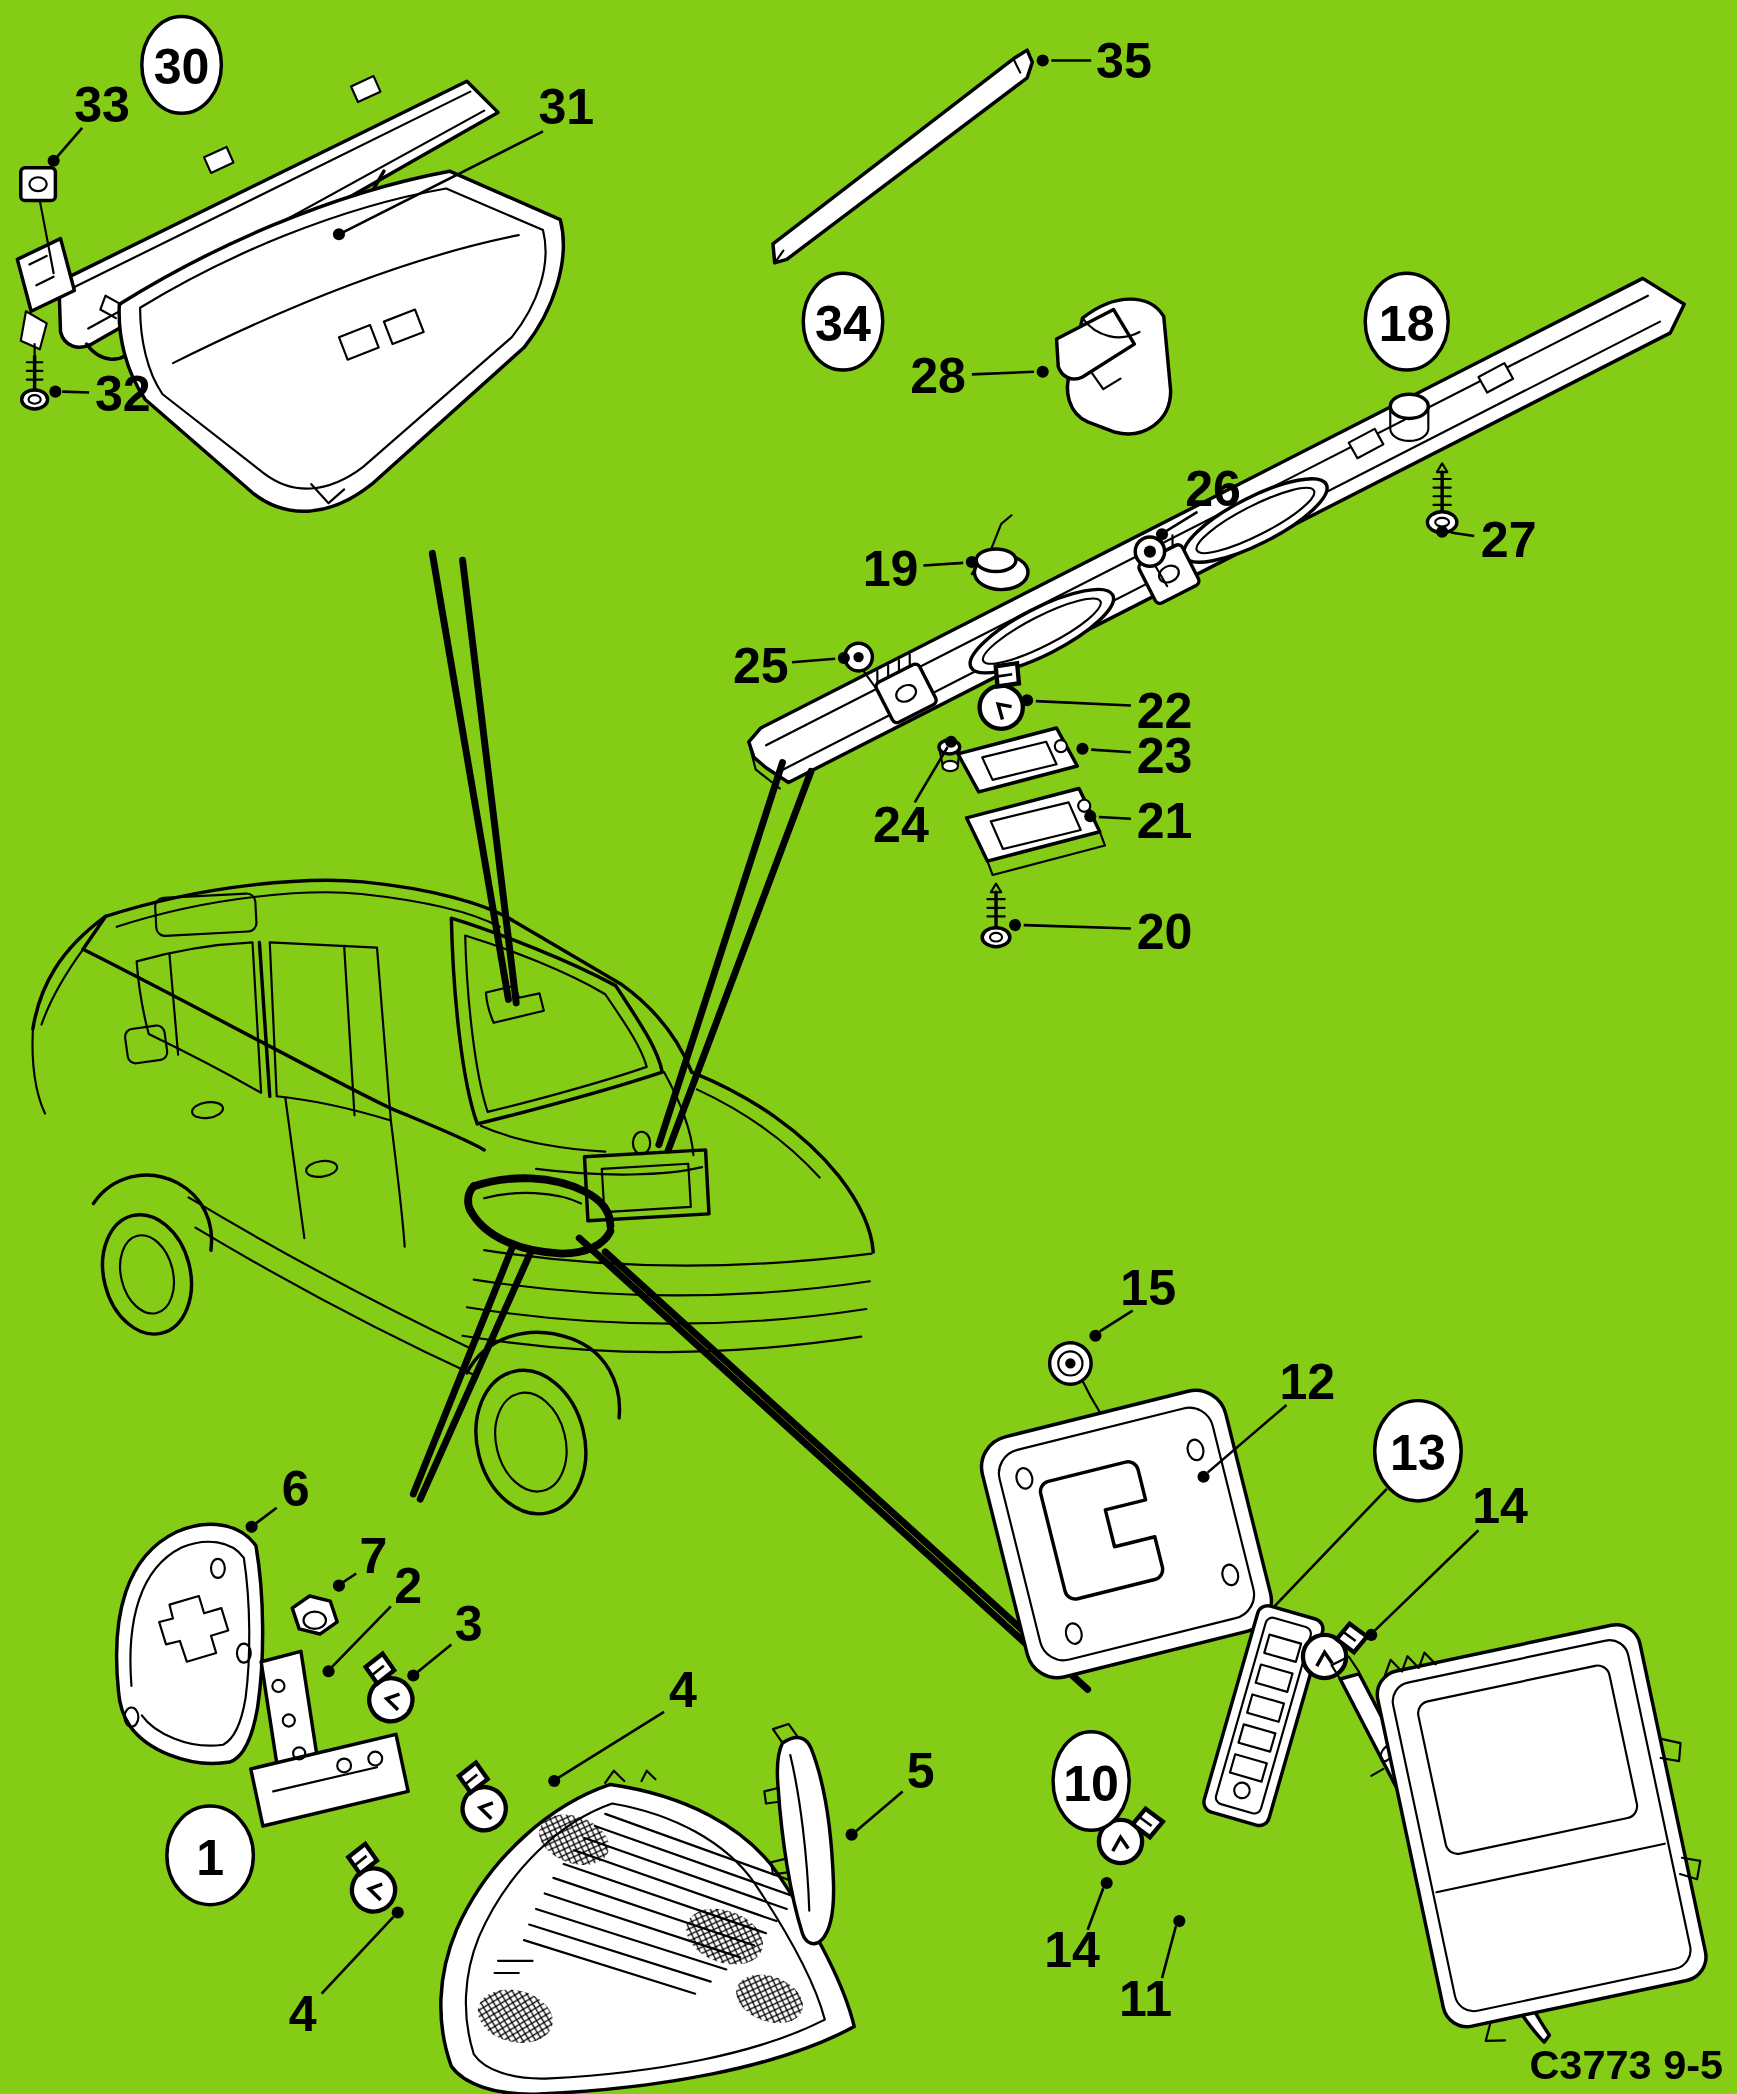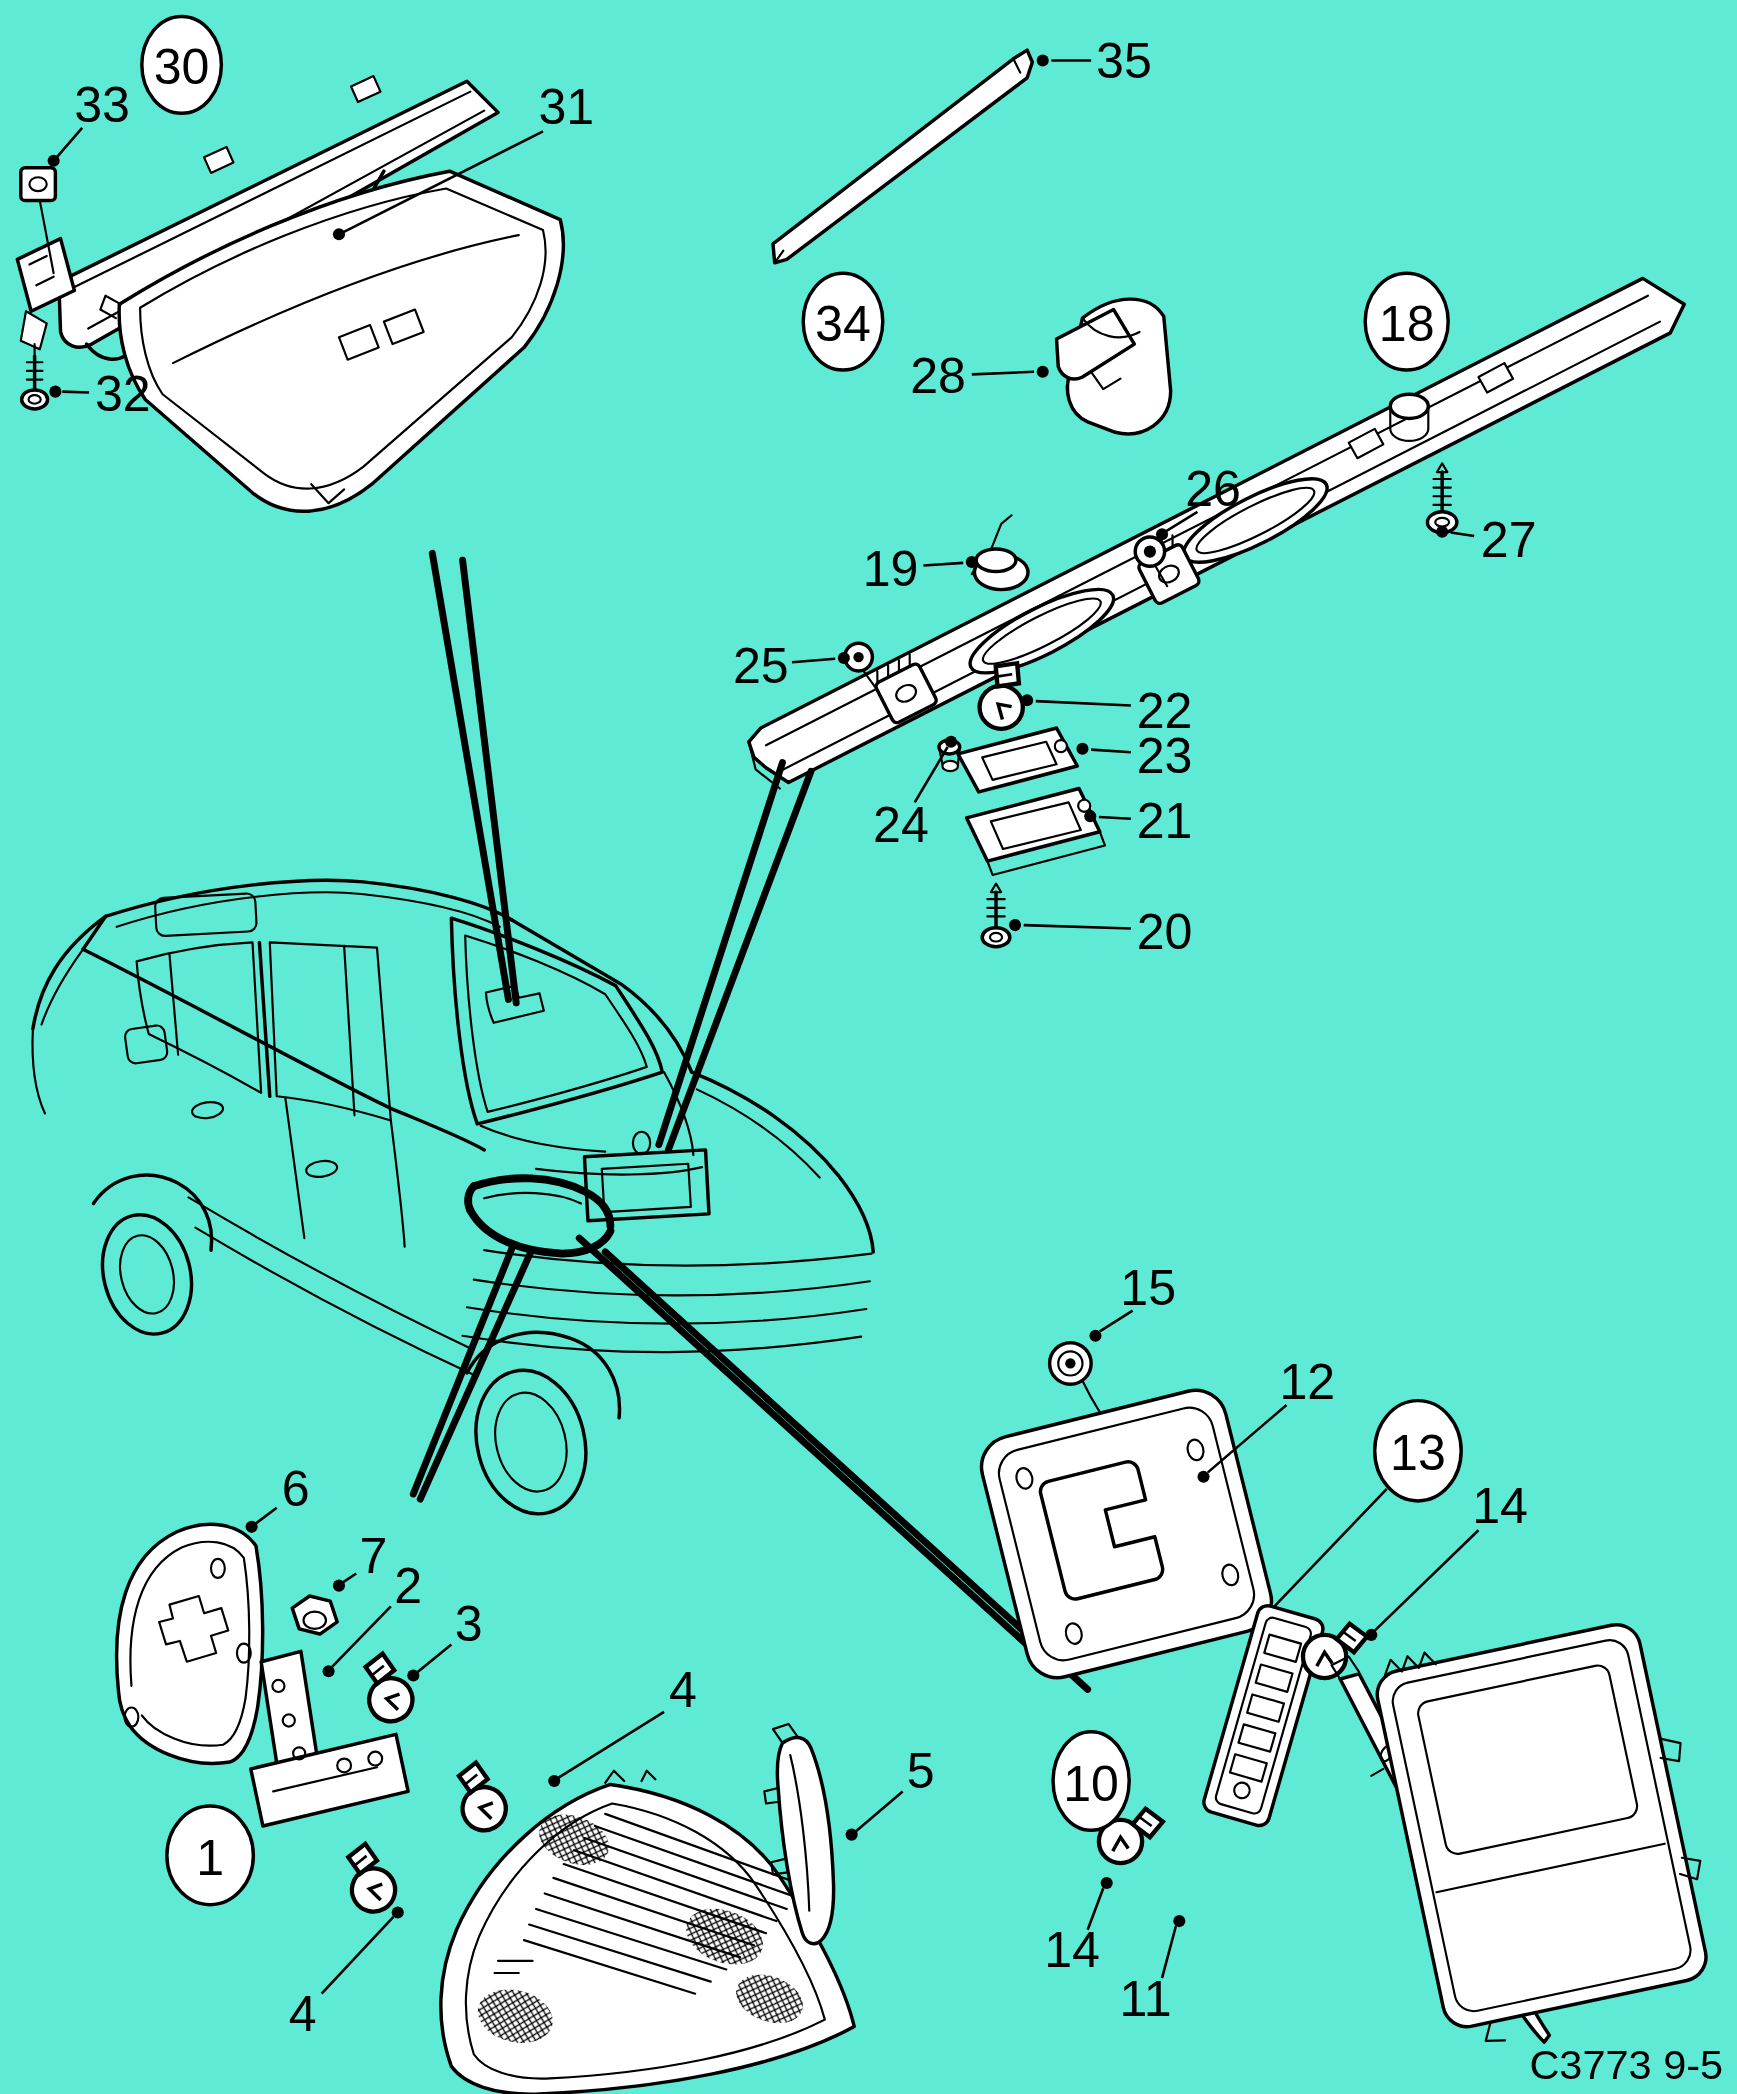--- a/index.html
+++ b/index.html
@@ -1,16 +1,16 @@
 <!DOCTYPE html>
 <html style="font-size:14px"><head>
 <meta charset="utf-8">
 <style>
   html,body{margin:0;padding:0;background:#fff;}
-  #page{position:relative;width:1737px;height:2094px;background:#5eead4;overflow:hidden;}
+  #page{position:relative;width:1737px;height:2094px;background:#84cc16;overflow:hidden;font-weight:bold;}
   svg{position:absolute;left:0;top:0;}
   .ln{fill:none;stroke:#000;stroke-width:4;stroke-linecap:round;stroke-linejoin:round;}
   .ln2{fill:none;stroke:#000;stroke-width:2.5;stroke-linecap:round;stroke-linejoin:round;}
   .fw{fill:#fff;stroke:#000;stroke-width:4;stroke-linejoin:round;}
   .fw2{fill:#fff;stroke:#000;stroke-width:2.5;stroke-linejoin:round;}
   .thick{fill:none;stroke:#000;stroke-width:9;stroke-linecap:round;}
   .ptr{fill:none;stroke:#000;stroke-width:8;stroke-linecap:round;}
   .leader{fill:none;stroke:#000;stroke-width:3;}
   .dot{fill:#000;stroke:none;}
   .callout-text{font-family:"Liberation Sans","DejaVu Sans",sans-serif;font-size:58px;fill:#000;}

